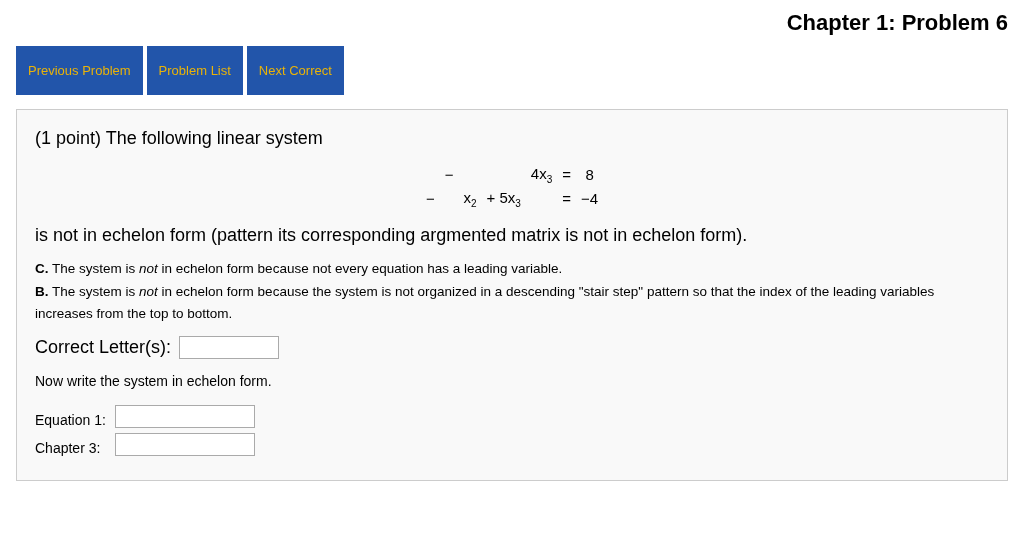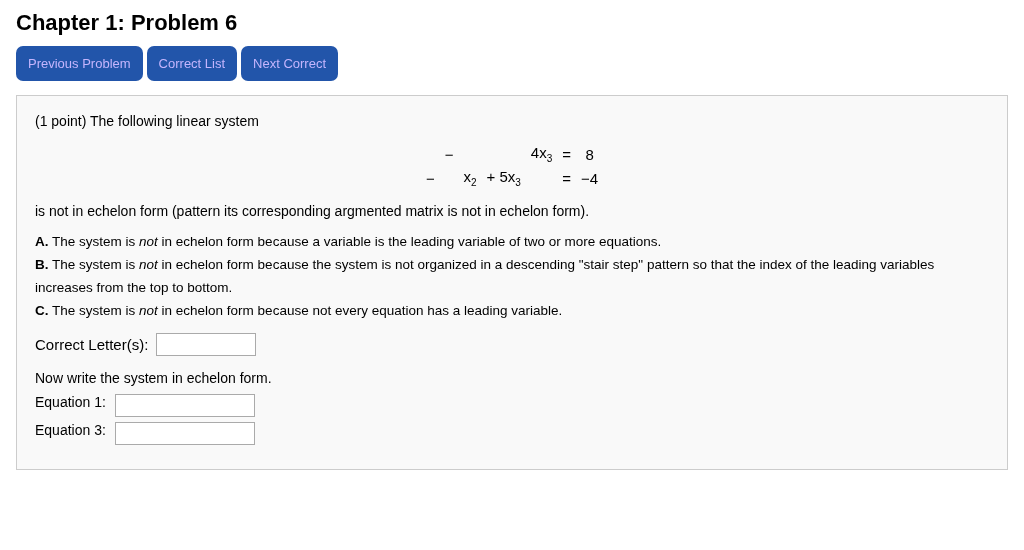--- a/index.html
+++ b/index.html
@@ -7,32 +7,33 @@
       font-family: Arial, sans-serif;
       font-size: 14px;
       background: #fff;
       color: #000;
       padding: 10px 16px;
     }
     h1 {
       font-size: 22px;
       font-weight: bold;
       margin-bottom: 10px;
+      text-align: right;
     }
     .btn-row {
       display: flex;
       gap: 4px;
       margin-bottom: 14px;
     }
     .btn {
-      padding: 10px 12px;
+      padding: 17px 12px;
       background: #2255aa;
-      color: #c4b5fd;
+      color: #eab308;
       border: none;
-      border-radius: 7px;
+      border-radius: 0;
       cursor: pointer;
       font-size: 13px;
     }
     .problem-box {
       border: 1px solid #ccc;
       background: #f9f9f9;
       padding: 14px 18px;
       margin-bottom: 10px;
     }
     .problem-intro {
@@ -47,51 +48,51 @@
       margin: 0 auto 0 auto;
       border-collapse: collapse;
     }
     .eq-table td {
       padding: 2px 5px;
       text-align: center;
       font-size: 15px;
       vertical-align: middle;
     }
     .problem-text {
-      font-size: 14px;
+      font-size: 18px;
       margin-bottom: 8px;
       line-height: 1.6;
     }
     .choice-list {
       font-size: 13.5px;
       margin-bottom: 10px;
       line-height: 1.7;
     }
     .choice-list p { margin: 0; }
     .correct-letters-row {
       display: flex;
       align-items: center;
       gap: 8px;
       margin-bottom: 14px;
     }
-    .correct-letters-row label { font-size: 15px; }
+    .correct-letters-row label { font-size: 18px; }
     .correct-letters-row input {
       width: 100px;
       border: 1px solid #aaa;
       padding: 3px 5px;
       font-size: 13px;
     }
     .echelon-section { margin-bottom: 10px; }
     .echelon-section .section-label {
       font-size: 14px;
-      margin-bottom: 8px;
+      margin-bottom: 16px;
     }
     .eq-input-row {
       display: flex;
-      align-items: flex-start;
+      align-items: flex-end;
       gap: 0;
       margin-bottom: 5px;
     }
     .eq-input-row label { font-size: 14px; width: 80px; }
     .eq-input-row input {
       width: 140px;
       border: 1px solid #aaa;
       padding: 3px 5px;
       font-size: 13px;
     }
@@ -99,21 +100,21 @@
     .italic { font-style: italic; }
     .bold { font-weight: bold; }
   </style>
 </head>
 <body>
 
 <h1>Chapter 1: Problem 6</h1>
 
 <div class="btn-row">
   <button class="btn">Previous Problem</button>
-  <button class="btn">Correct List</button>
+  <button class="btn">Problem List</button>
   <button class="btn">Next Correct</button>
 </div>
 
 <div class="problem-box">
 
   <div class="problem-intro problem-text">(1 point) The following linear system</div>
 
   <div class="linear-system">
     <table class="eq-table">
       <tbody>
@@ -136,43 +137,39 @@
         <td>−4</td>
       </tr>
     </tbody>
       </table>
   </div>
 
   <div class="problem-text">is not in echelon form (pattern its corresponding argmented matrix is not in echelon form).</div>
 
   <div class="choice-list">
     <p>
-      <span class="bold">A.</span>
-      The system is <span class="italic">not</span> in echelon form because a variable is the leading variable of two or more equations.
+      <span class="bold">C.</span>
+      The system is <span class="italic">not</span> in echelon form because not every equation has a leading variable.
     </p>
     <p>
       <span class="bold">B.</span>
       The system is <span class="italic">not</span> in echelon form because the system is not organized in a descending "stair step" pattern so that the index of the leading variables increases from the top to bottom.
-    </p>
-    <p>
-      <span class="bold">C.</span>
-      The system is <span class="italic">not</span> in echelon form because not every equation has a leading variable.
     </p>
   </div>
 
   <div class="correct-letters-row">
     <label>Correct Letter(s):</label>
     <input type="text" style="">
   </div>
 
   <div class="echelon-section">
     <div class="section-label">Now write the system in echelon form.</div>
     <div class="eq-input-row">
       <label>Equation 1:</label>
       <input type="text" style="">
     </div>
     <div class="eq-input-row">
-      <label>Equation 3:</label>
+      <label>Chapter 3:</label>
       <input type="text" style="">
     </div>
   </div>
 
 </div>
 
 </body></html>

